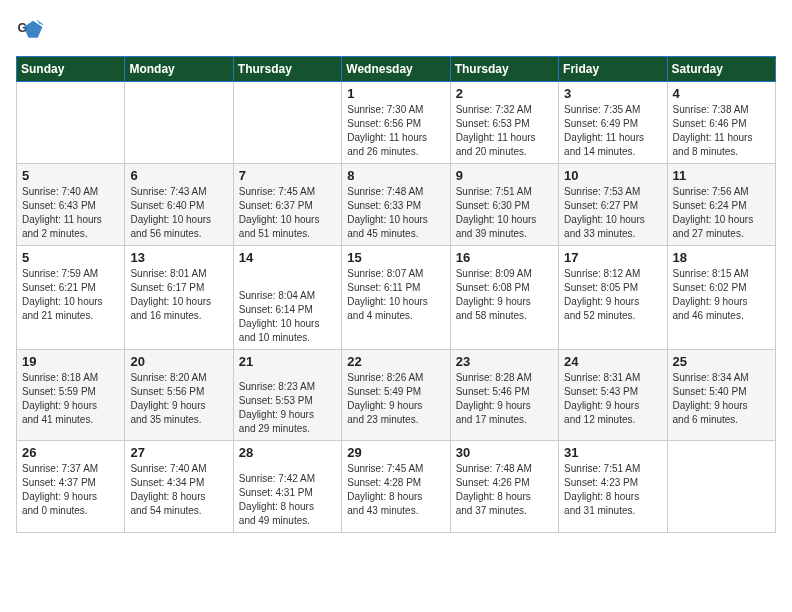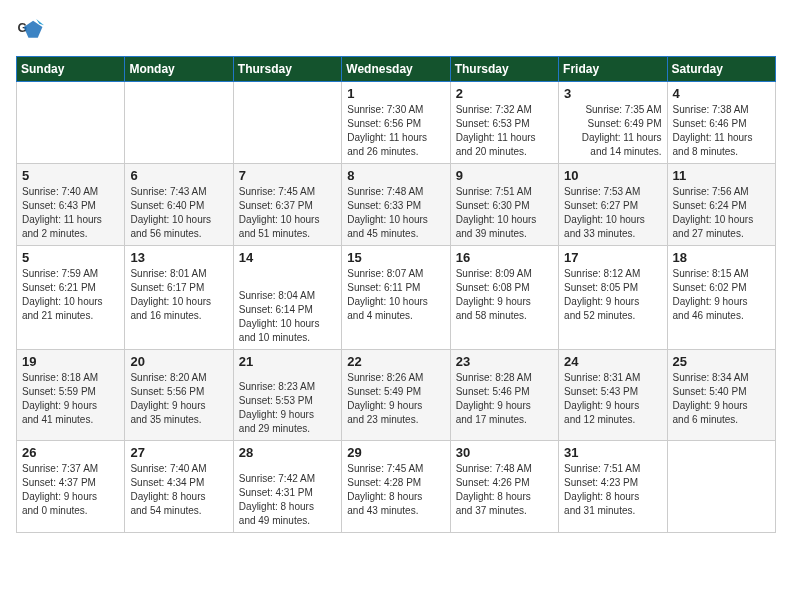--- a/index.html
+++ b/index.html
@@ -134,21 +134,21 @@
         </td>
         <td>
           <div class="day-number">2</div>
           <div class="day-info" style="white-space: pre-line;">Sunrise: 7:32 AM
 Sunset: 6:53 PM
 Daylight: 11 hours
 and 20 minutes.</div>
         </td>
         <td>
           <div class="day-number">3</div>
-          <div class="day-info" style="white-space: pre-line; text-align: right;">Sunrise: 7:35 AM
+          <div class="day-info" style="white-space: pre-line;">Sunrise: 7:35 AM
 Sunset: 6:49 PM
 Daylight: 11 hours
 and 14 minutes.</div>
         </td>
         <td>
           <div class="day-number">4</div>
           <div class="day-info" style="white-space: pre-line;">Sunrise: 7:38 AM
 Sunset: 6:46 PM
 Daylight: 11 hours
 and 8 minutes.</div>

